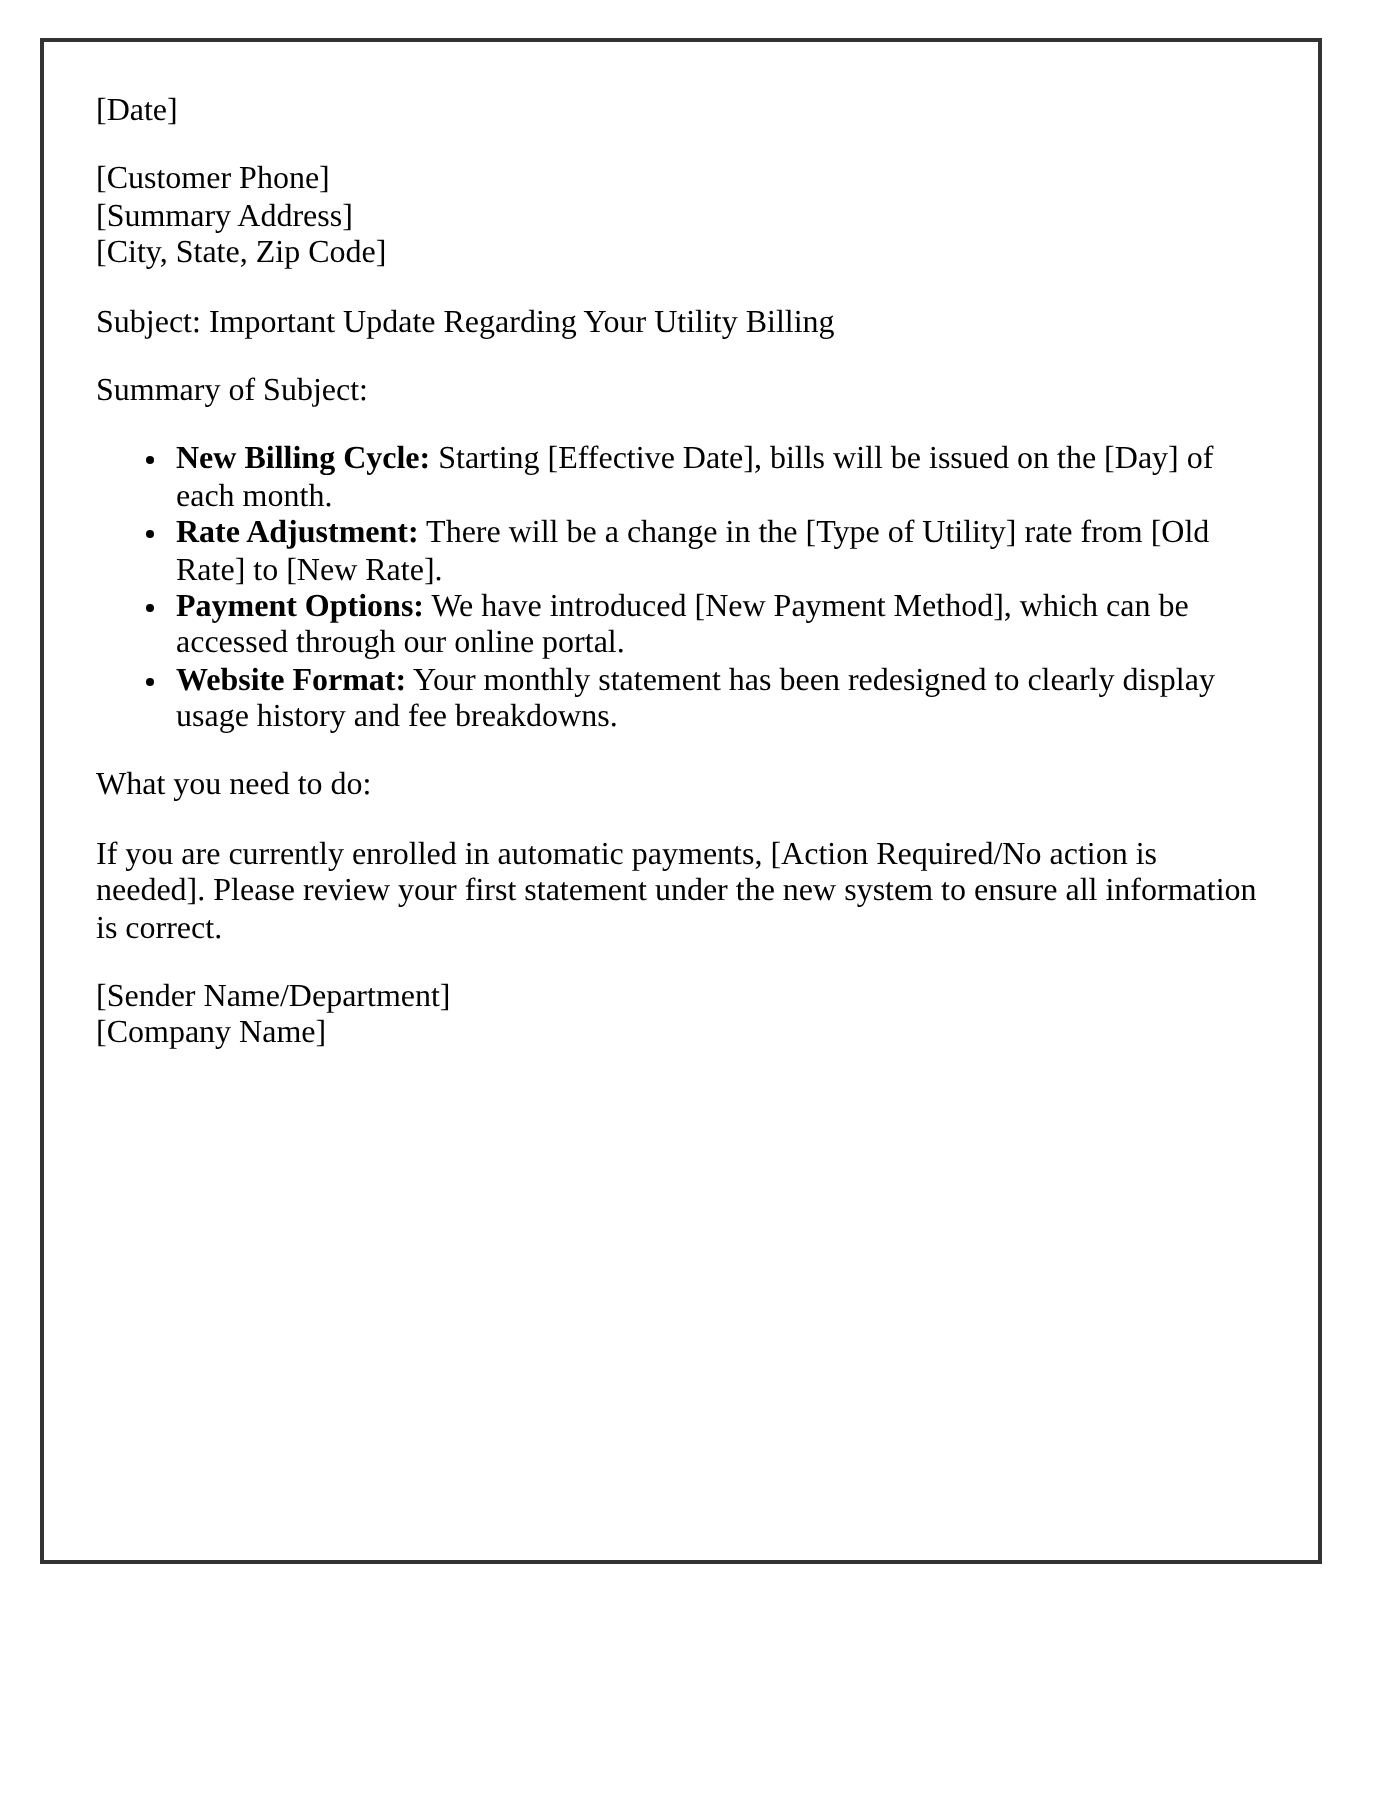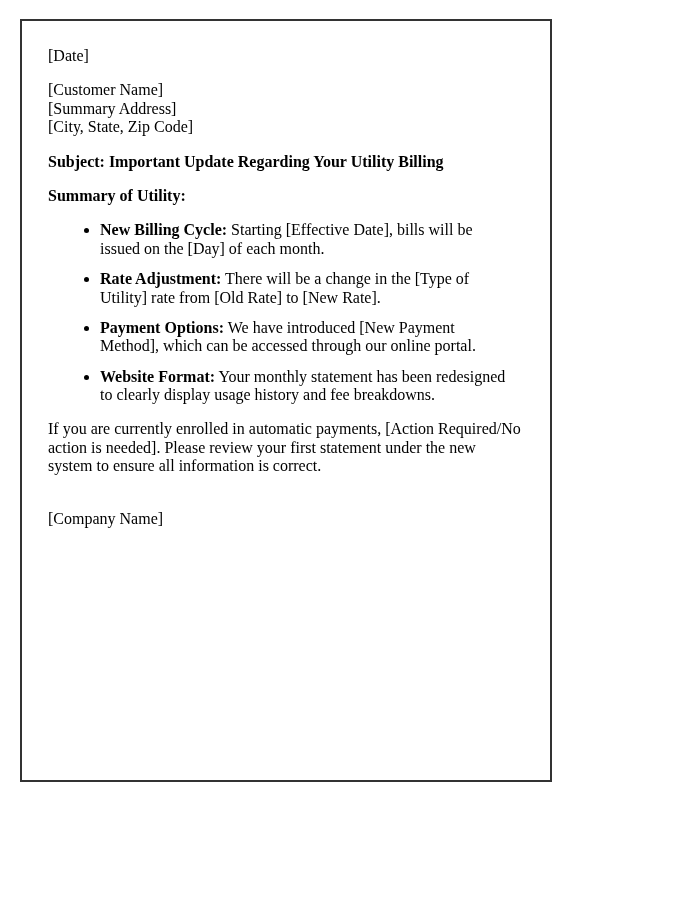--- a/index.html
+++ b/index.html
@@ -11,74 +11,75 @@
     height: 900px;
     font-family: "Liberation Serif", "DejaVu Serif", serif;
     font-size: 16px;
     line-height: 1.15;
     color: #000000;
   }
   .letter {
     position: absolute;
     left: 20px;
     top: 19px;
-    width: 532px;
+    width: 641px;
     min-height: 763px;
     border: 2px solid #333333;
     background: #ffffff;
     padding: 26px 26px 40px 26px;
   }
   .letter p {
     margin: 16px 0;
   }
   .letter > :first-child {
     margin-top: 0;
   }
   .bold {
-    font-weight: bold;
+    font-weight: normal;
   }
   ul.changes {
     margin: 16px 0;
     padding-left: 40px;
     list-style-type: disc;
   }
   ul.changes li {
-    margin: 12px;
+    margin: 0;
     padding: 0;
   }
 </style>
 </head>
 <body>
 
 <div class="letter">
 
   <p>[Date]</p>
 
   <p>
-    <span>[Customer Name]</span><br>
+    <span>[Customer Phone]</span><br>
     <span>[Summary Address]</span><br>
     <span>[City, State, Zip Code]</span>
   </p>
 
   <p class="bold">Subject: Important Update Regarding Your Utility Billing</p>
 
 
 
-  <p class="bold">Summary of Utility:</p>
+  <p class="bold">Summary of Subject:</p>
 
   <ul class="changes">
     <li><strong>New Billing Cycle:</strong><span> Starting [Effective Date], bills will be issued on the [Day] of each month.</span></li>
     <li><strong>Rate Adjustment:</strong><span> There will be a change in the [Type of Utility] rate from [Old Rate] to [New Rate].</span></li>
     <li><strong>Payment Options:</strong><span> We have introduced [New Payment Method], which can be accessed through our online portal.</span></li>
     <li><strong>Website Format:</strong><span> Your monthly statement has been redesigned to clearly display usage history and fee breakdowns.</span></li>
   </ul>
 
+  <p class="bold">What you need to do:</p>
 
   <p>If you are currently enrolled in automatic payments, [Action Required/No action is needed]. Please review your first statement under the new system to ensure all information is correct.</p>
 
 
 
   <p>
-    <br>
+    <span>[Sender Name/Department]</span><br>
     <span>[Company Name]</span>
   </p>
 
 </div>
 
 </body></html>

